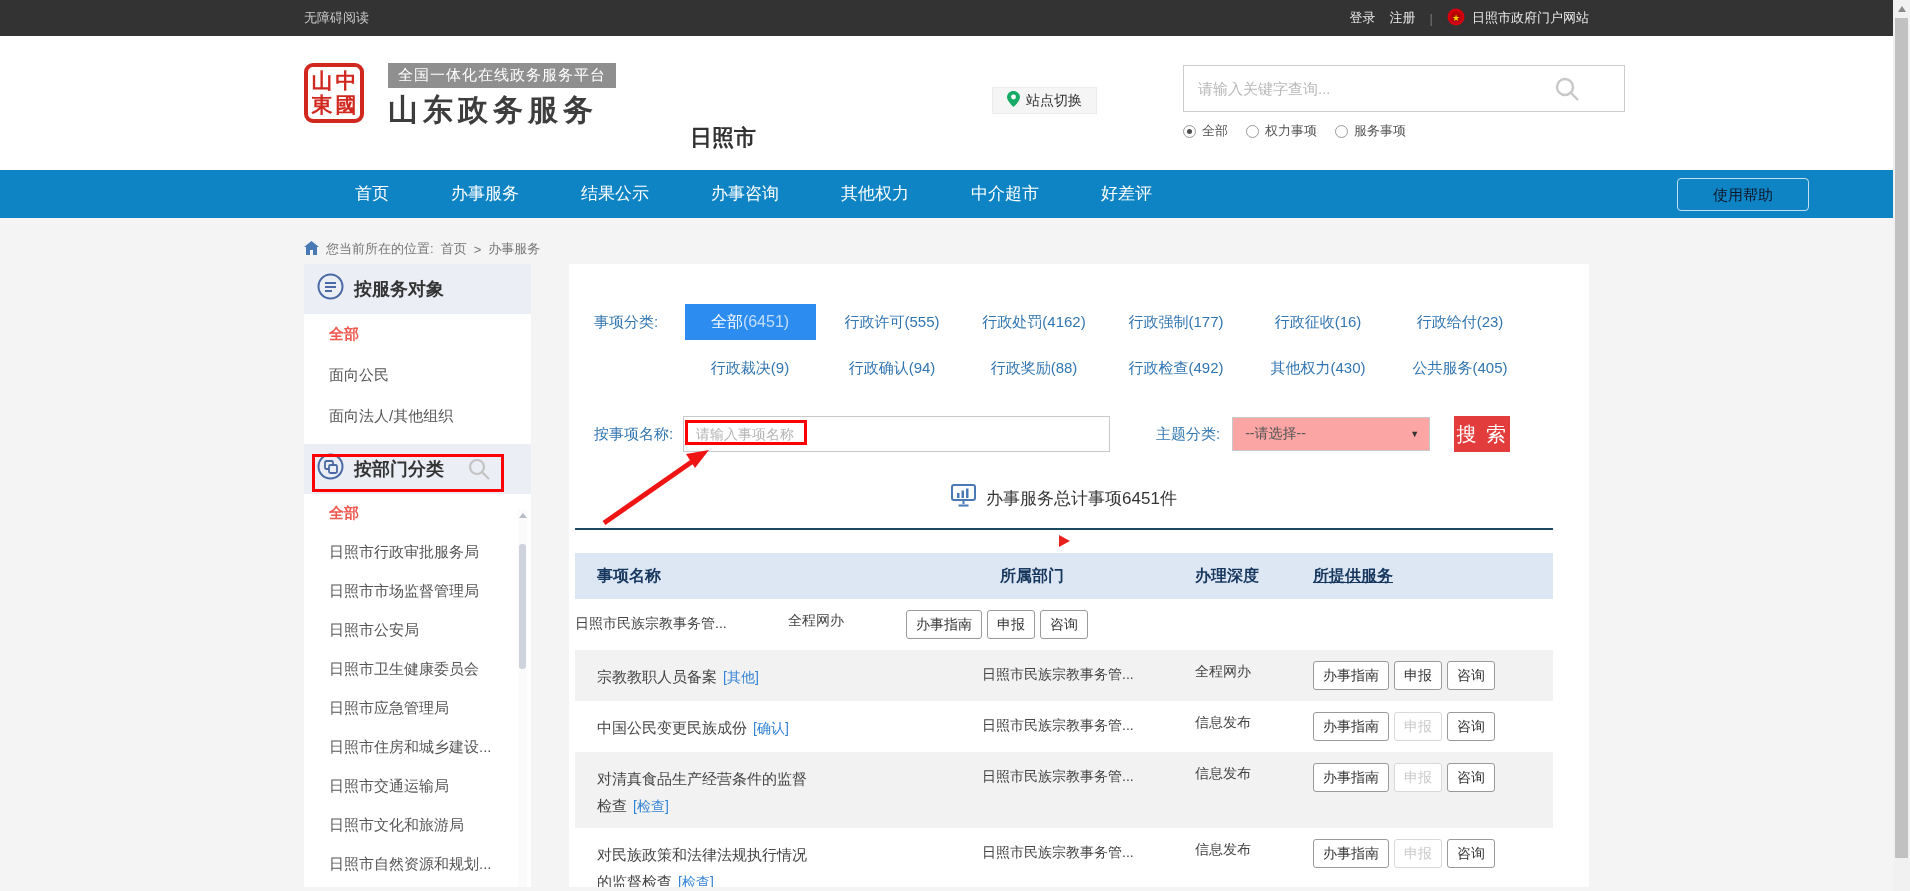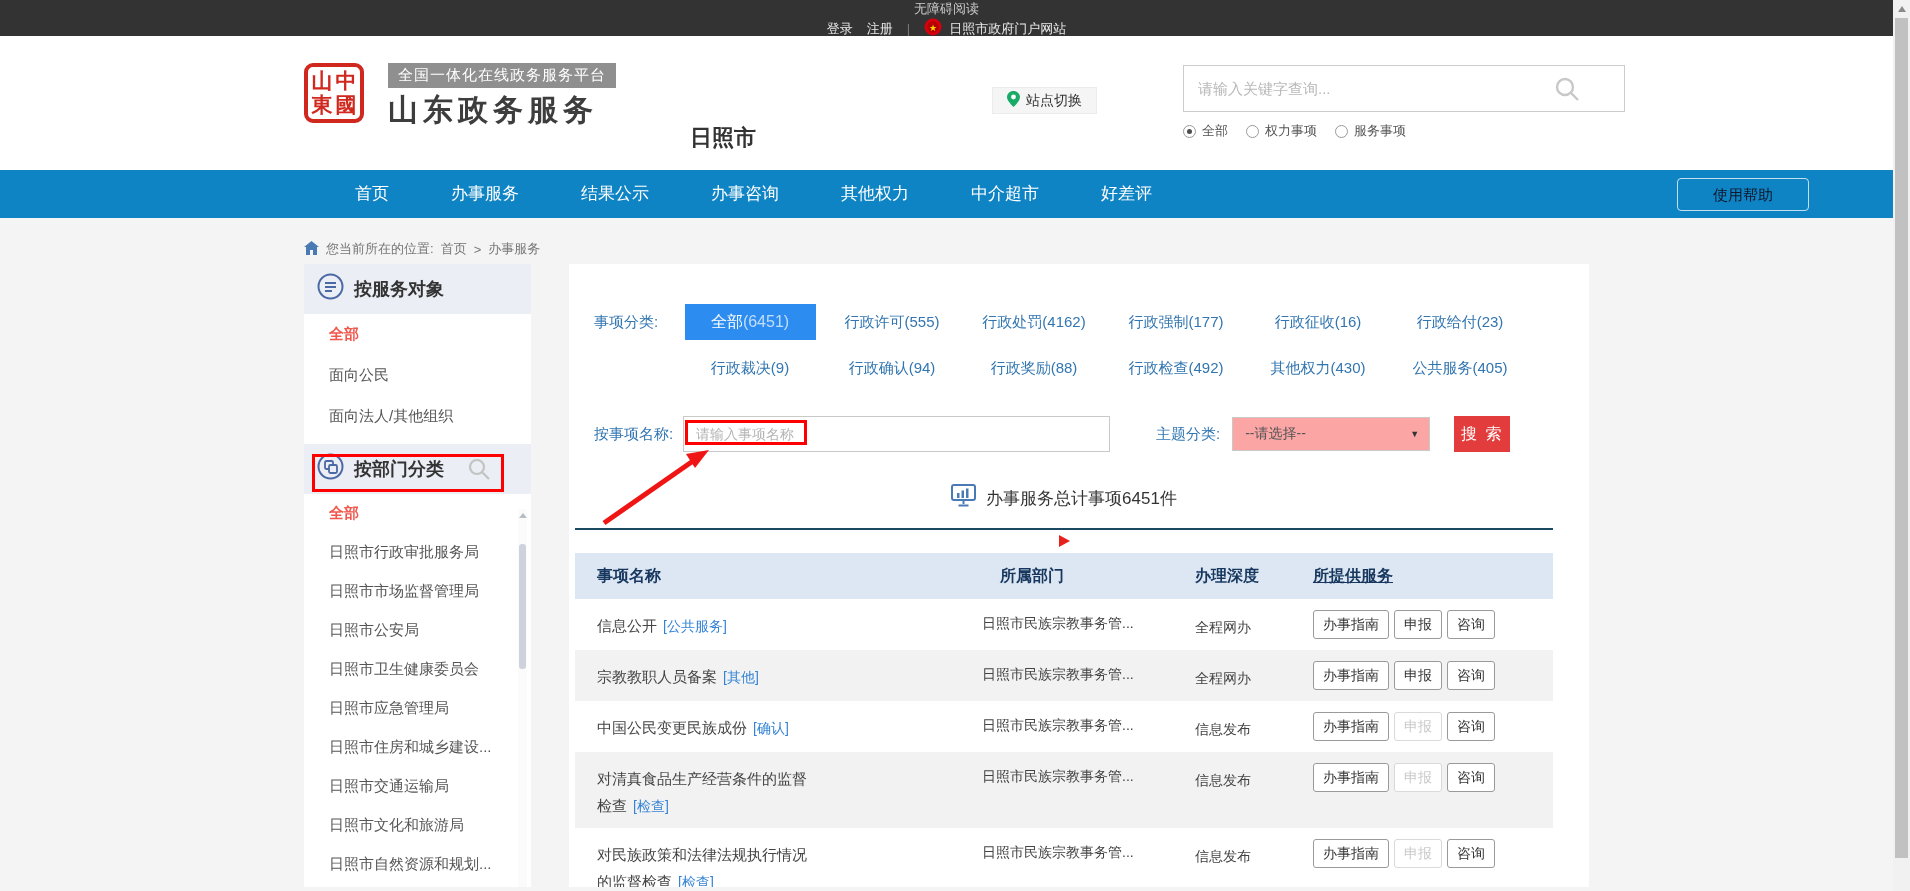--- a/index.html
+++ b/index.html
@@ -3,21 +3,21 @@
 <meta charset="utf-8">
 <style>
   * { margin:0; padding:0; box-sizing:border-box; }
   html,body { width:1910px; height:891px; overflow:hidden; background:#fff;
     font-family:"Liberation Sans","DejaVu Sans",sans-serif; }
   .band { width:1893px; }
   .container { width:1285px; margin:0 auto; position:relative; }
 
   
   .topbar { background:#333333; height:36px; }
-  .topbar .container { height:36px; display:flex; align-items:center; justify-content:space-between;flex-direction:column; }
+  .topbar .container { height:36px; display:flex; align-items:center; justify-content:space-between; }
   .topbar-left { color:#cccccc; font-size:13px; cursor:pointer; }
   .topbar-right { display:flex; align-items:center; gap:14px; color:#e8e8e8; font-size:13px; }
   .topbar-right a { color:#e8e8e8; text-decoration:none; cursor:pointer; }
   .topbar-sep { color:#777; }
   .portal { display:flex; align-items:center; gap:7px; }
 
   
   .header { background:#fff; height:134px; }
   .header .container { height:134px; }
   .logo { position:absolute; left:0; top:27px; display:flex; align-items:flex-start; }
@@ -93,42 +93,42 @@
     color:#333; outline:none; font-family:inherit; }
   .name-input::placeholder { color:#b5b5b5; }
   .anno-box-input { position:absolute; left:2px; top:4px; width:122px; height:25px;
     border:3px solid #ff0000; pointer-events:none; }
   .t-label { margin-left:46px; margin-right:12px; font-size:15px; color:#3276b1; }
   .topic-select { width:198px; height:34px; border:1px solid #c9c9c9; display:flex;
     align-items:center; justify-content:space-between; padding:0 10px 0 12px; font-size:14px;
     color:#555; cursor:pointer; background:#fca5a5; }
   .caret { font-size:9px; color:#333; }
   .search-btn { margin-left:24px; width:56px; height:36px; background:#e23c3c; color:#fff;
-    font-size:16px; border:none; cursor:pointer; font-family:inherit; letter-spacing:2px; }
+    font-size:20px; border:none; cursor:pointer; font-family:inherit; letter-spacing:2px; }
 
   .summary { display:flex; align-items:center; justify-content:center; gap:10px;
     margin-top:32px; font-size:17px; color:#333; }
   .divider { margin-top:16px; height:2px; background:#1b4962; }
   .tri-marker { width:0; height:0; margin:5px auto 0; border-top:6px solid transparent;
     border-bottom:6px solid transparent; border-left:11px solid #e8211d; }
 
   
   .table { margin-top:6px; }
   .t-head { display:flex; background:#dce7f3; height:46px; align-items:center;
     font-size:16px; font-weight:bold; color:#17375e; }
   .h1 { width:407px; padding-left:22px; }
   .h2 { width:213px; padding-left:18px; }
   .h3 { width:96px; }
   .h4 { flex:1; padding-left:22px;text-decoration:underline; }
   .t-row { display:flex; align-items:flex-start; min-height:51px; font-size:15px; color:#444; }
   .t-row.alt { background:#f2f2f2; }
   .c1 { width:407px; padding:13px 10px 8px 22px; line-height:27px; white-space:pre-line; }
   .c1 .tag { color:#3383d6; font-size:14px; margin-left:6px; cursor:pointer; }
   .c2 { width:213px; padding-top:16px; font-size:14px; }
-  .c3 { width:96px; padding-top:20px; font-size:14px; }
+  .c3 { width:96px; padding-top:13px; font-size:14px; }
   .c4 { flex:1; padding:11px 0 7px 22px; display:flex; gap:5px; }
   .act-btn { height:29px; padding:0 9px; background:#fff; border:1px solid #9a9a9a; border-radius:3px;
     font-size:14px; color:#333; cursor:pointer; font-family:inherit; line-height:27px; }
   .act-btn.disabled { border-color:#d9d9d9; color:#c9c9c9; cursor:default; }
 
   
   .anno-arrow { position:absolute; left:0; top:0; width:210px; height:300px; pointer-events:none; z-index:6; }
 
   
   .page-scrollbar { position:fixed; right:0; top:0; width:17px; height:891px; background:#f1f1f1; }
@@ -350,21 +350,20 @@
 
         <div class="table">
           <div class="t-head">
             <span class="h1">事项名称</span>
             <span class="h2">所属部门</span>
             <span class="h3">办理深度</span>
             <span class="h4">所提供服务</span>
           </div>
 
           <div class="t-row">
-            <span class="c1"><span>信息公开</span><a class="tag">[公共服务]</a></span>
             <span class="c2">日照市民族宗教事务管...</span>
             <span class="c3">全程网办</span>
             <span class="c4">
               <button class="act-btn">办事指南</button>
               <button class="act-btn">申报</button>
               <button class="act-btn">咨询</button>
             </span>
           </div>
 
           <div class="t-row alt">

